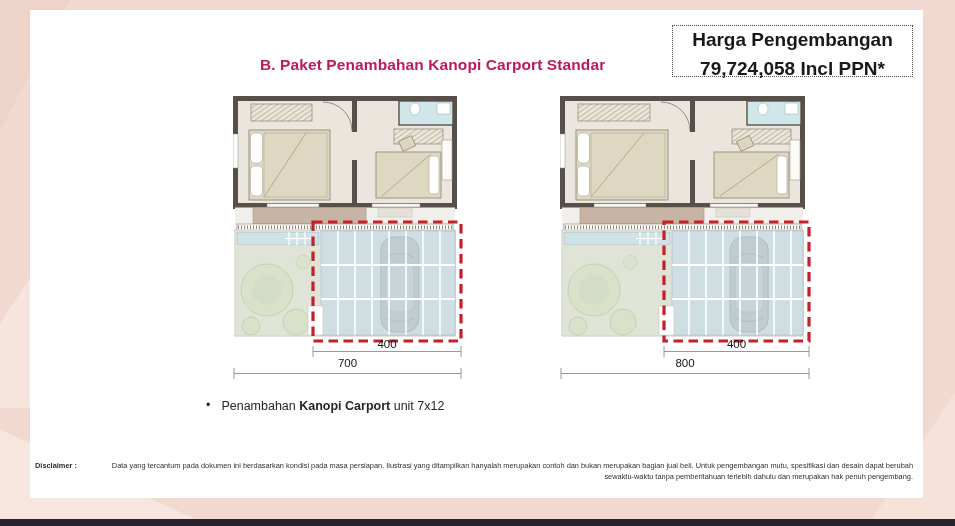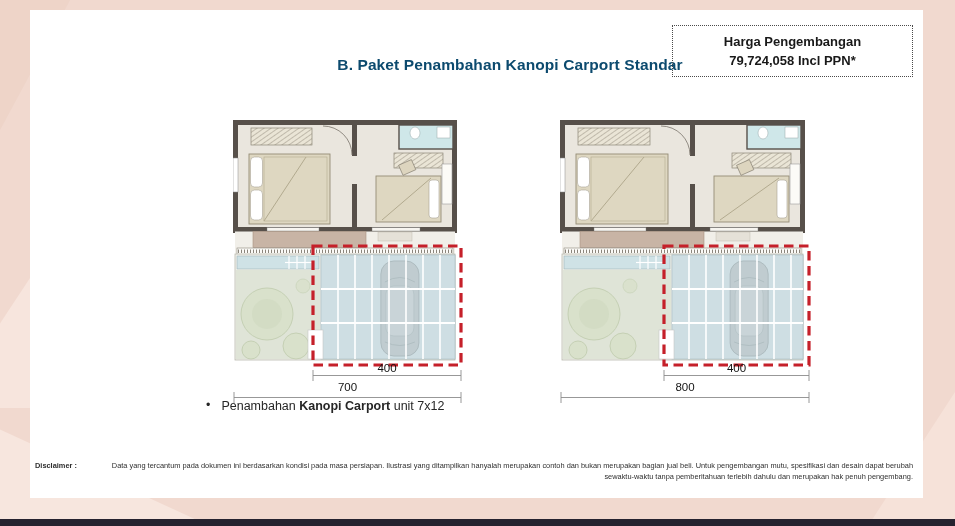--- a/index.html
+++ b/index.html
@@ -5,26 +5,26 @@
   html,body{margin:0;padding:0;}
   body{font-family:"Liberation Sans", sans-serif;}
   .stage{position:relative;width:955px;height:526px;overflow:hidden;background:#f1d9cf;}
   .deco{position:absolute;}
   .deco-tl{left:0;top:0;width:70px;height:130px;background:#ecd1c6;clip-path:polygon(0 0,100% 0,0 100%);opacity:.75;}
   .deco-ml{left:0;top:278px;width:30px;height:130px;background:#f7e5dd;clip-path:polygon(0 35%,100% 0,100% 100%,0 100%);}
   .deco-bl{left:0;top:388px;width:210px;height:138px;background:#f7e6de;clip-path:polygon(0 30%,100% 100%,0 100%);}
   .deco-br{left:868px;top:392px;width:87px;height:134px;background:#f6e2d9;clip-path:polygon(100% 0,100% 100%,0 100%);}
   .card{position:absolute;left:30px;top:10px;width:893px;height:488px;background:#ffffff;}
   .bottom-bar{position:absolute;left:0;top:519px;width:955px;height:7px;}
-  .page-title{position:absolute;left:230px;top:46px;width:500px;text-align:center;
-    font-size:15.5px;font-weight:bold;color:#0c4a6e;letter-spacing:.1px;}
+  .page-title{position:absolute;left:230px;top:46px;width:500px;text-align:left;
+    font-size:15.5px;font-weight:bold;color:#be185d;letter-spacing:.1px;}
   .price-box{position:absolute;left:642px;top:15px;width:239px;height:50px;
-    border:1.6px dotted #4a4a4a;display:flex;flex-direction:column;justify-content:center;
-    text-align:center;font-weight:bold;color:#191919;font-size:13px;line-height:1.5;}
-  .plan{position:absolute;top:110px;}
+    border:1.6px dotted #4a4a4a;display:flex;flex-direction:column;justify-content:space-between;
+    text-align:center;font-weight:bold;color:#191919;font-size:19px;line-height:1.5;}
+  .plan{position:absolute;top:86px;}
   .plan-left{left:203px;}
   .plan-right{left:530px;}
   .caption{position:absolute;top:389px;font-size:12.5px;color:#262626;}
   .caption .bullet{display:inline-block;margin-right:11px;transform:translateY(-1px);}
   .caption-left{left:176px;}
   .caption-right{left:501px;}
   .caption b{font-weight:bold;}
   .disclaimer{position:absolute;left:5px;top:451px;width:878px;display:flex;
     font-size:7.4px;line-height:1.45;color:#2e2e2e;text-align:right;}
   .disclaimer .dlabel{white-space:nowrap;margin-right:4px;font-weight:bold;}

